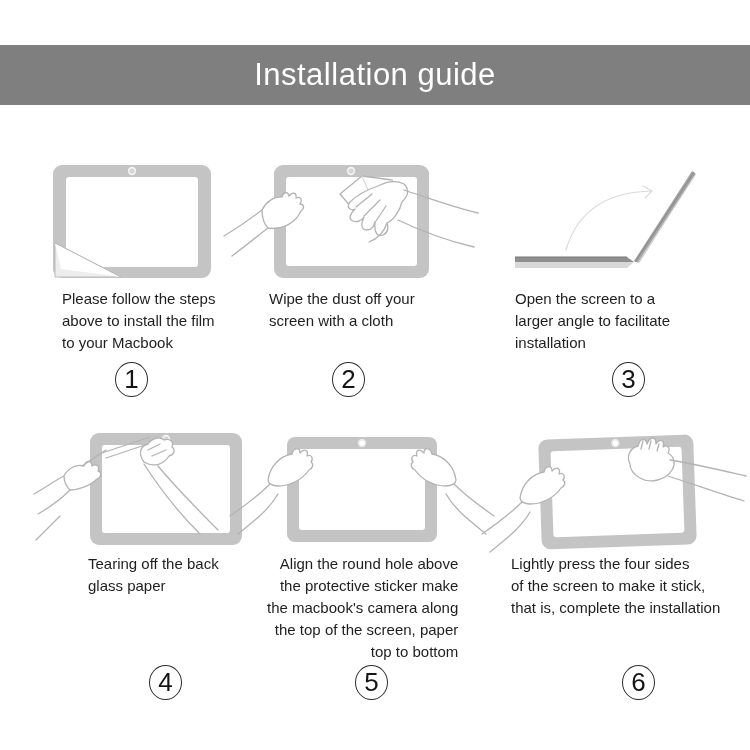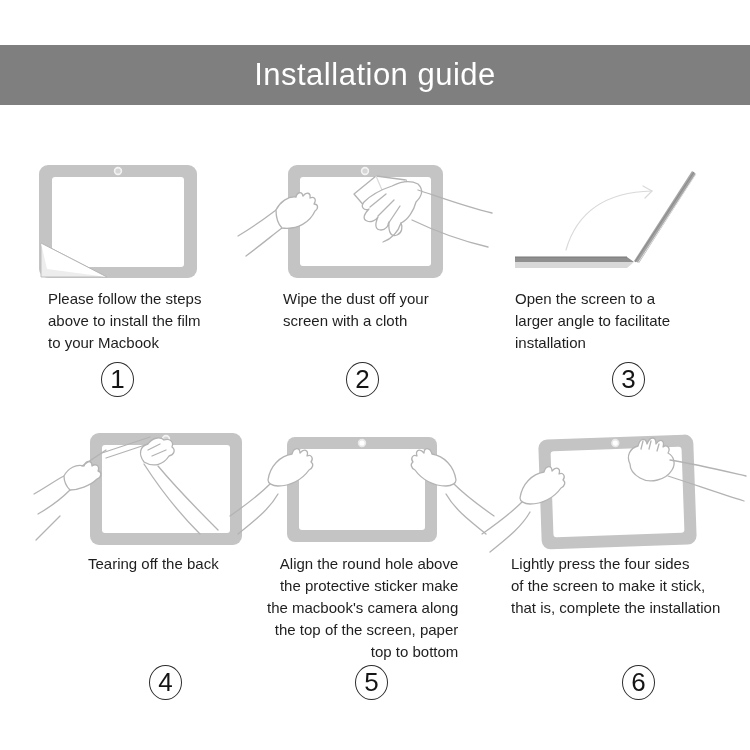--- a/index.html
+++ b/index.html
@@ -23,40 +23,40 @@
 </style>
 </head>
 <body>
 
 <div class="page">
 
   <header class="banner">
     <h1>Installation guide</h1>
   </header>
 
-  <section class="step" style="left:0;top:150px;height:270px;">
+  <section class="step" style="left:14px;top:150px;height:270px;">
     <svg width="250" height="135" viewBox="0 0 250 135">
       <rect class="frame" x="39" y="15" width="158" height="113" rx="9"></rect>
       <rect class="screenw" x="52" y="27" width="132" height="90" rx="3"></rect>
       <circle cx="118" cy="21" r="3.4" fill="#d6d6d6" stroke="#f3f3f3" stroke-width="1.6"></circle>
       <g>
         <polygon points="41,93 41,127 107,127" fill="#ededed" stroke="#bdbdbd" stroke-width="1"></polygon>
         <polygon points="41,93 107,127 47,119" fill="#ffffff"></polygon>
         <path d="M41,93 L107,127" fill="none" stroke="#b5b5b5" stroke-width="1"></path>
       </g>
     </svg>
     <div class="caption" style="left:48px;top:138px;">
       <div>Please follow the steps</div>
       <div>above to install the film</div>
       <div>to your Macbook</div>
     </div>
     <div class="num" style="left:101px;top:212px;">1</div>
   </section>
 
-  <section class="step" style="left:250px;top:150px;height:270px;">
+  <section class="step" style="left:236px;top:150px;height:270px;">
     <svg width="250" height="135" viewBox="0 0 250 135">
       <rect class="frame" x="38" y="15" width="155" height="113" rx="9"></rect>
       <rect class="screenw" x="50" y="27" width="131" height="89" rx="3"></rect>
       <circle cx="115" cy="21" r="3.4" fill="#d6d6d6" stroke="#f3f3f3" stroke-width="1.6"></circle>
       <g>
         <path class="art" d="M-12,86 C8,74 18,66 26,60"></path>
         <path class="art" d="M-4,106 C12,94 24,84 32,78"></path>
         <path class="hand" d="M26,60 C30,52 38,46 46,47 C47,42 52,41 53,46 C56,42 61,42 60,48 C64,46 67,49 64,54 C68,54 69,58 65,61 C60,72 48,80 32,78 C28,74 26,66 26,60 Z"></path>
       </g>
       <g>
@@ -121,20 +121,21 @@
       <g>
         <path class="art" d="M-14,74 C0,66 8,60 16,56"></path>
         <path class="art" d="M-10,94 C4,86 14,78 22,70"></path>
         <path class="art" d="M-12,120 C-2,110 6,102 12,96"></path>
         <path class="hand" d="M16,56 C20,48 28,44 36,46 C38,40 44,40 44,46 C48,43 52,46 50,51 C54,52 54,57 49,59 C42,66 30,70 22,70 C18,66 16,61 16,56 Z"></path>
         <path class="art" d="M34,46 L58,30" stroke="#c7c7c7"></path>
       </g>
     </svg>
     <div class="caption" style="left:40px;top:133px;">
       <div>Tearing off the back</div>
+      <div>glass paper</div>
     </div>
     <div class="num" style="left:101px;top:245px;">4</div>
   </section>
 
   <section class="step" style="left:250px;top:420px;height:330px;">
     <svg width="250" height="165" viewBox="0 0 250 165">
       <rect class="frame" x="37" y="17" width="150" height="105" rx="8"></rect>
       <rect class="screenw" x="49" y="29" width="126" height="81" rx="3"></rect>
       <circle cx="112" cy="23" r="3.4" fill="#ffffff" stroke="#e9e9e9" stroke-width="1.6"></circle>
       <g>

